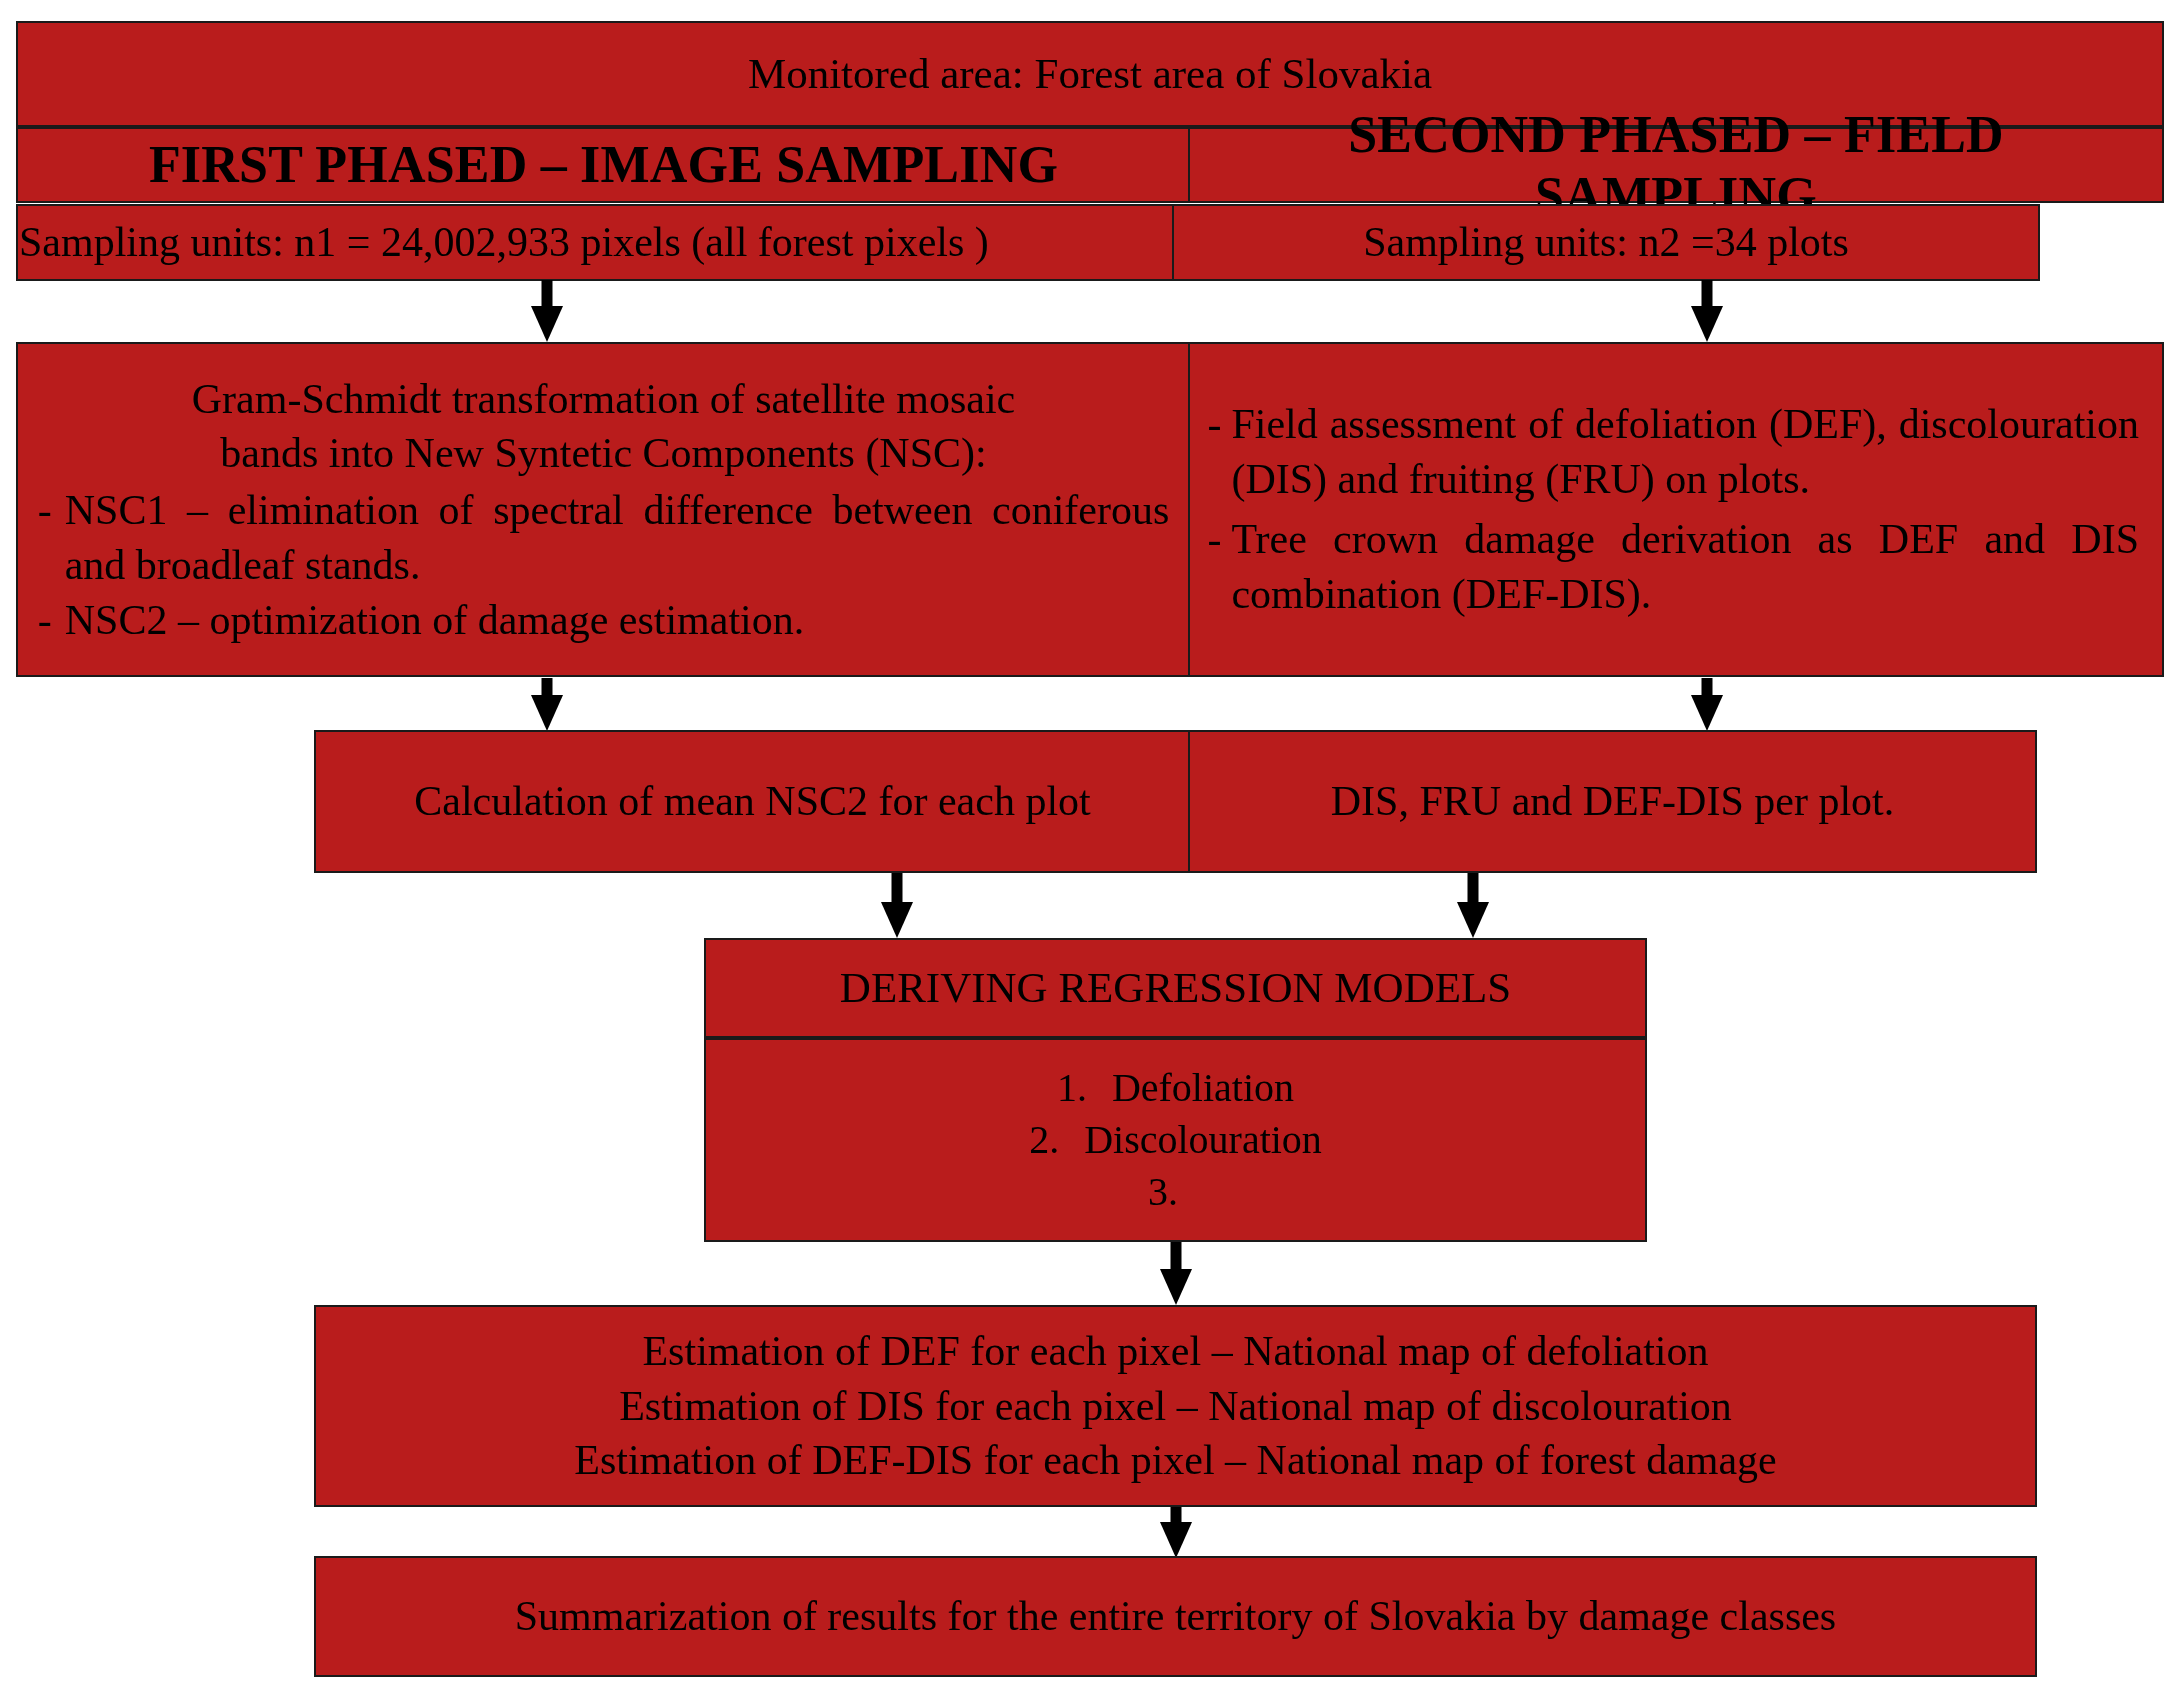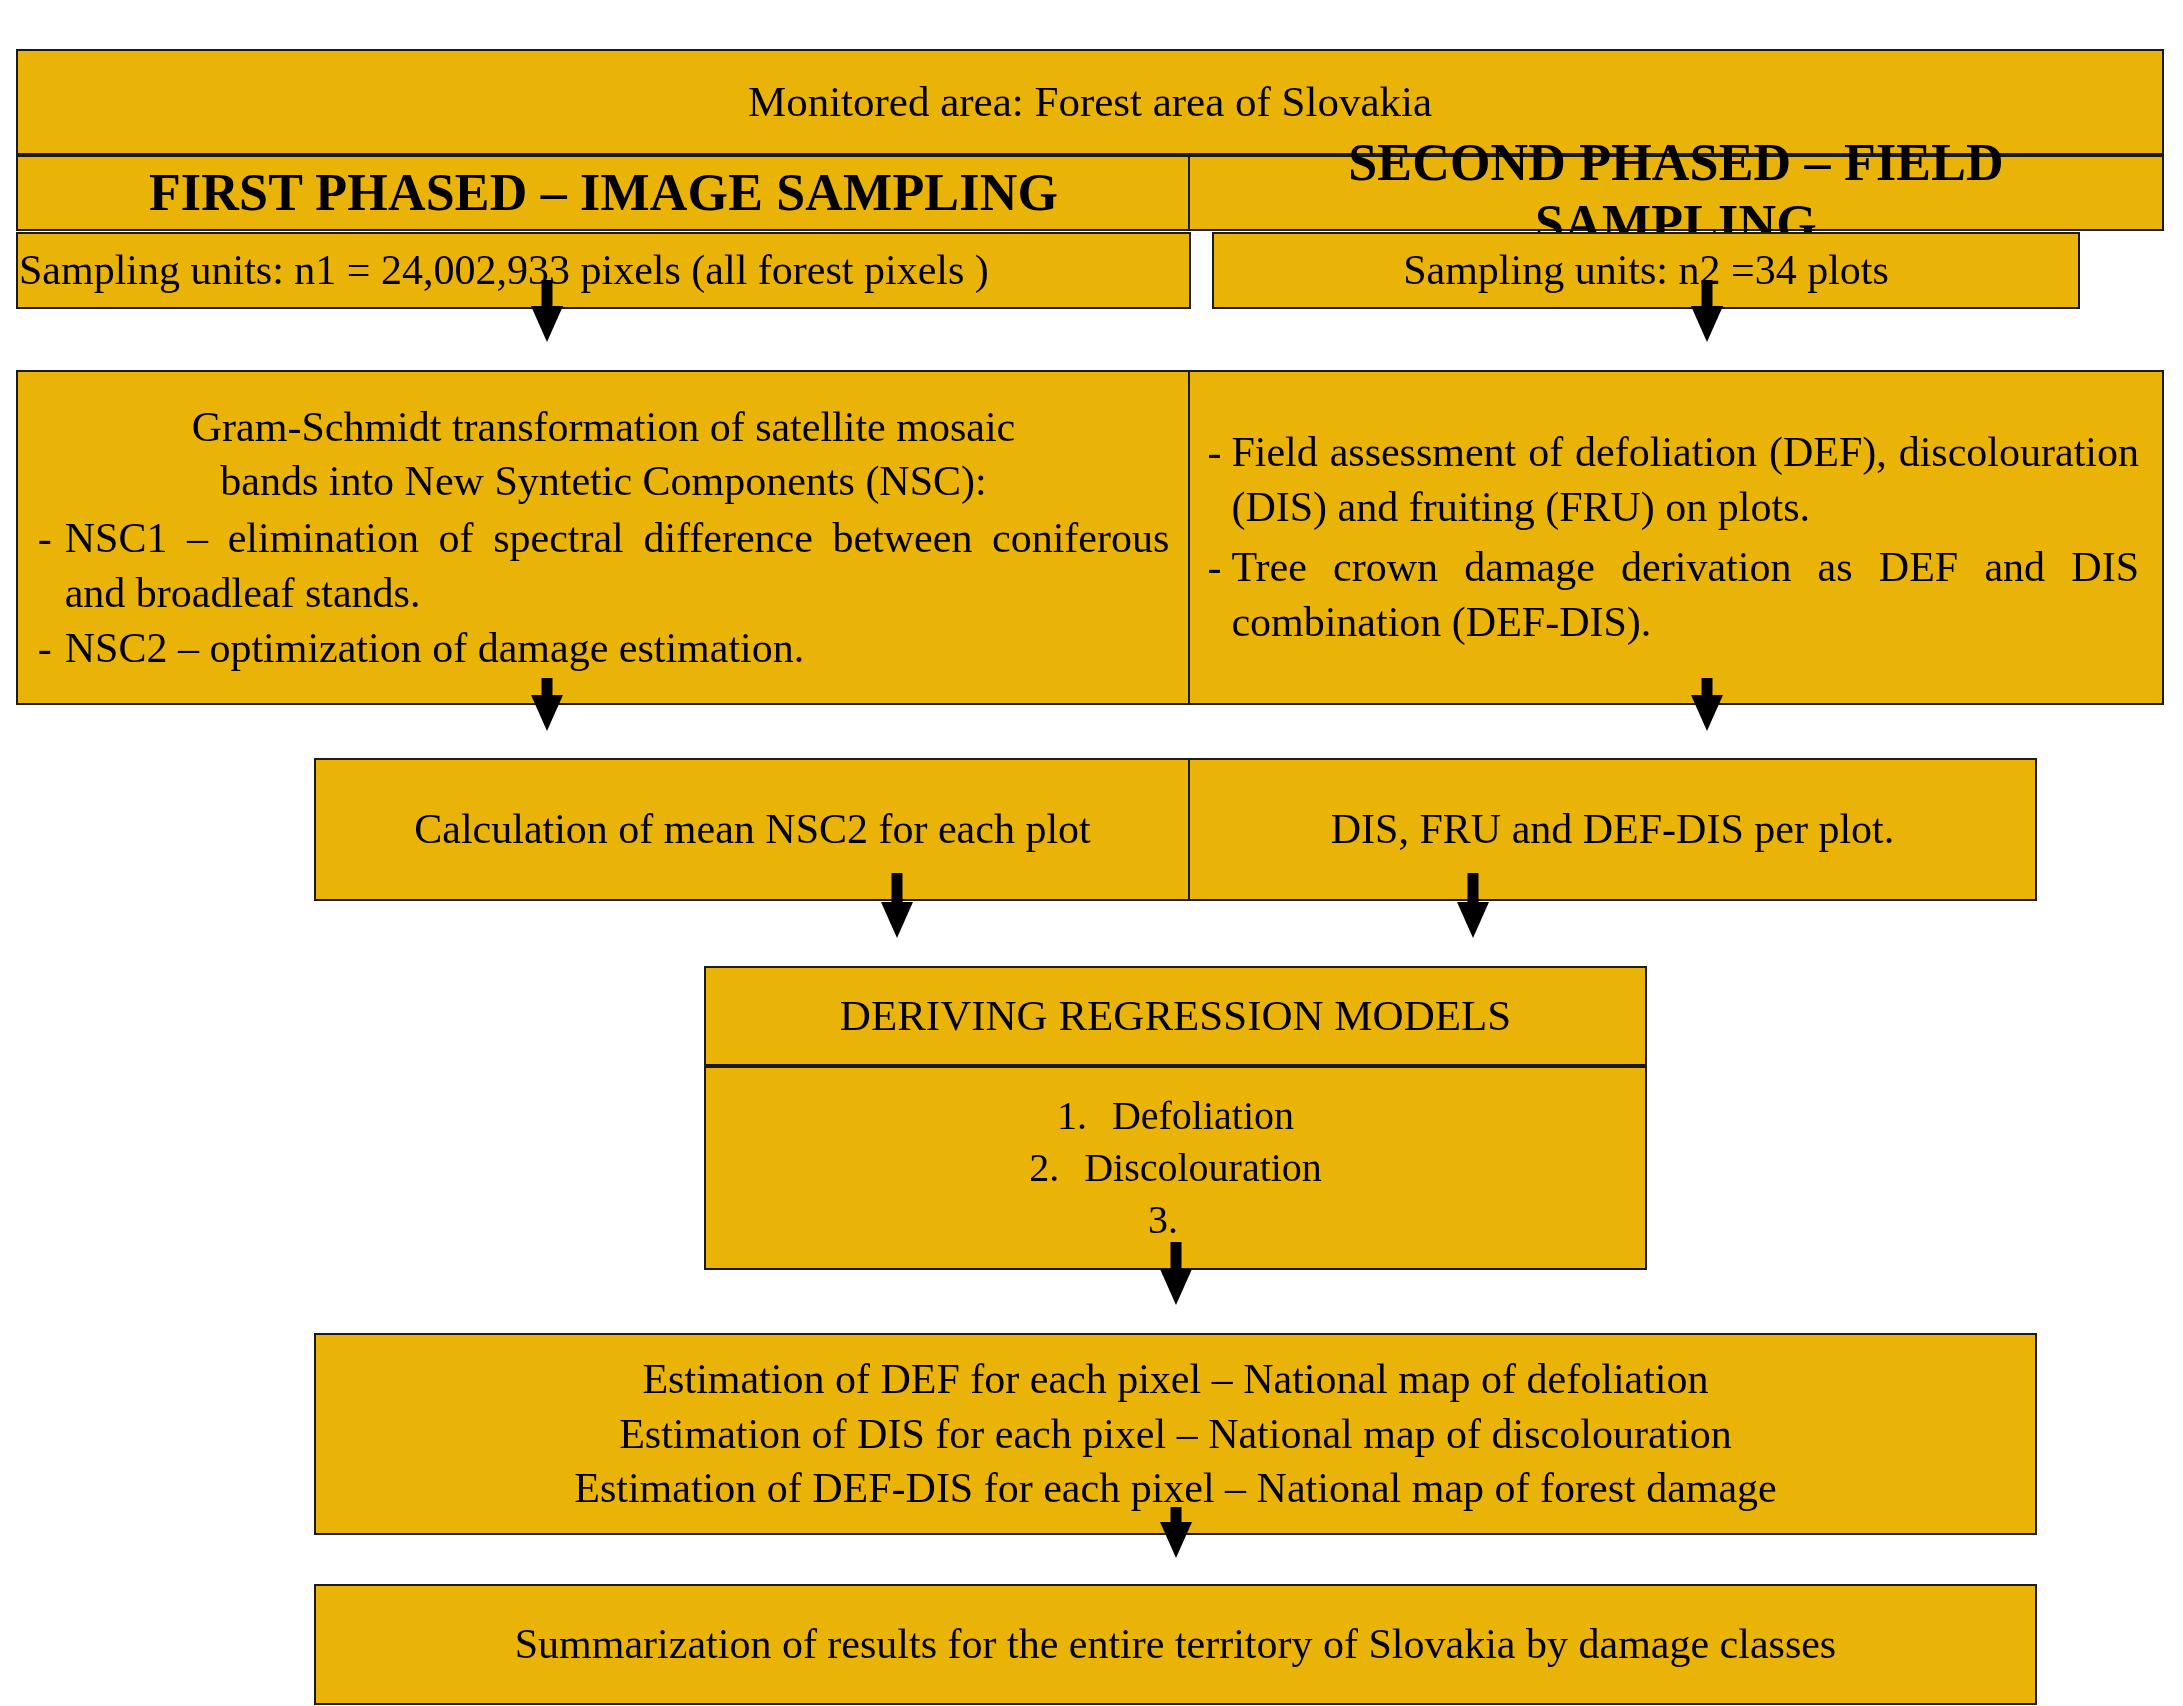--- a/index.html
+++ b/index.html
@@ -3,22 +3,22 @@
 <meta charset="utf-8">
 <style>
   html,body{margin:0;padding:0;background:#ffffff;}
   body{
     width:2183px;height:1707px;position:relative;
     font-family:"Liberation Serif","DejaVu Serif",serif;
     color:#000000;-webkit-font-smoothing:antialiased;
   }
   .canvas{position:absolute;left:0;top:0;width:2183px;height:1707px;overflow:hidden;}
 
-  .bx{position:absolute;box-sizing:border-box;border:2.9px solid #1a1a1a;background:#eab308;
-      display:flex;align-items:center;justify-content:flex-start;margin-top:28px;}
+  .bx{position:absolute;box-sizing:border-box;border:2.9px solid #1a1a1a;background:#b91c1c;
+      display:flex;align-items:center;justify-content:flex-start;}
   .inner{padding:0 15px;width:100%;box-sizing:border-box;}
 
   .t-center{text-align:center;}
   .t-just{text-align:justify;text-align-last:left;}
 
   .f-title{font-size:43px;line-height:1.18;}
   .f-head{font-size:52px;font-weight:bold;line-height:1.18;letter-spacing:0.2px;}
   .f-body{font-size:42px;line-height:1.30;}
   .f-reg{font-size:40px;line-height:1.30;}
 
@@ -50,21 +50,21 @@
   </div>
 
   <div class="bx" style="left:1188px;top:127px;width:976px;height:76px;">
     <div class="inner t-center f-head">SECOND PHASED – FIELD SAMPLING</div>
   </div>
 
   <div class="bx" style="left:16px;top:204px;width:1175px;height:77px;">
     <div class="inner f-body" style="text-align:left;padding-left:1px;">Sampling units: n1 = 24,002,933 pixels (all forest pixels )</div>
   </div>
 
-  <div class="bx" style="left:1212px;top:204px;width:868px;height:77px;">
+  <div class="bx" style="left:1172px;top:204px;width:868px;height:77px;">
     <div class="inner t-center f-body">Sampling units: n2 =34 plots</div>
   </div>
 
   <div class="arrow" style="left:529px;top:280px;width:35px;height:62px;">
     <div class="shaft" style="height:30px;"></div>
     <div class="head" style="top:26px;"></div>
   </div>
 
   <div class="arrow" style="left:1689px;top:280px;width:35px;height:62px;">
     <div class="shaft" style="height:30px;"></div>

